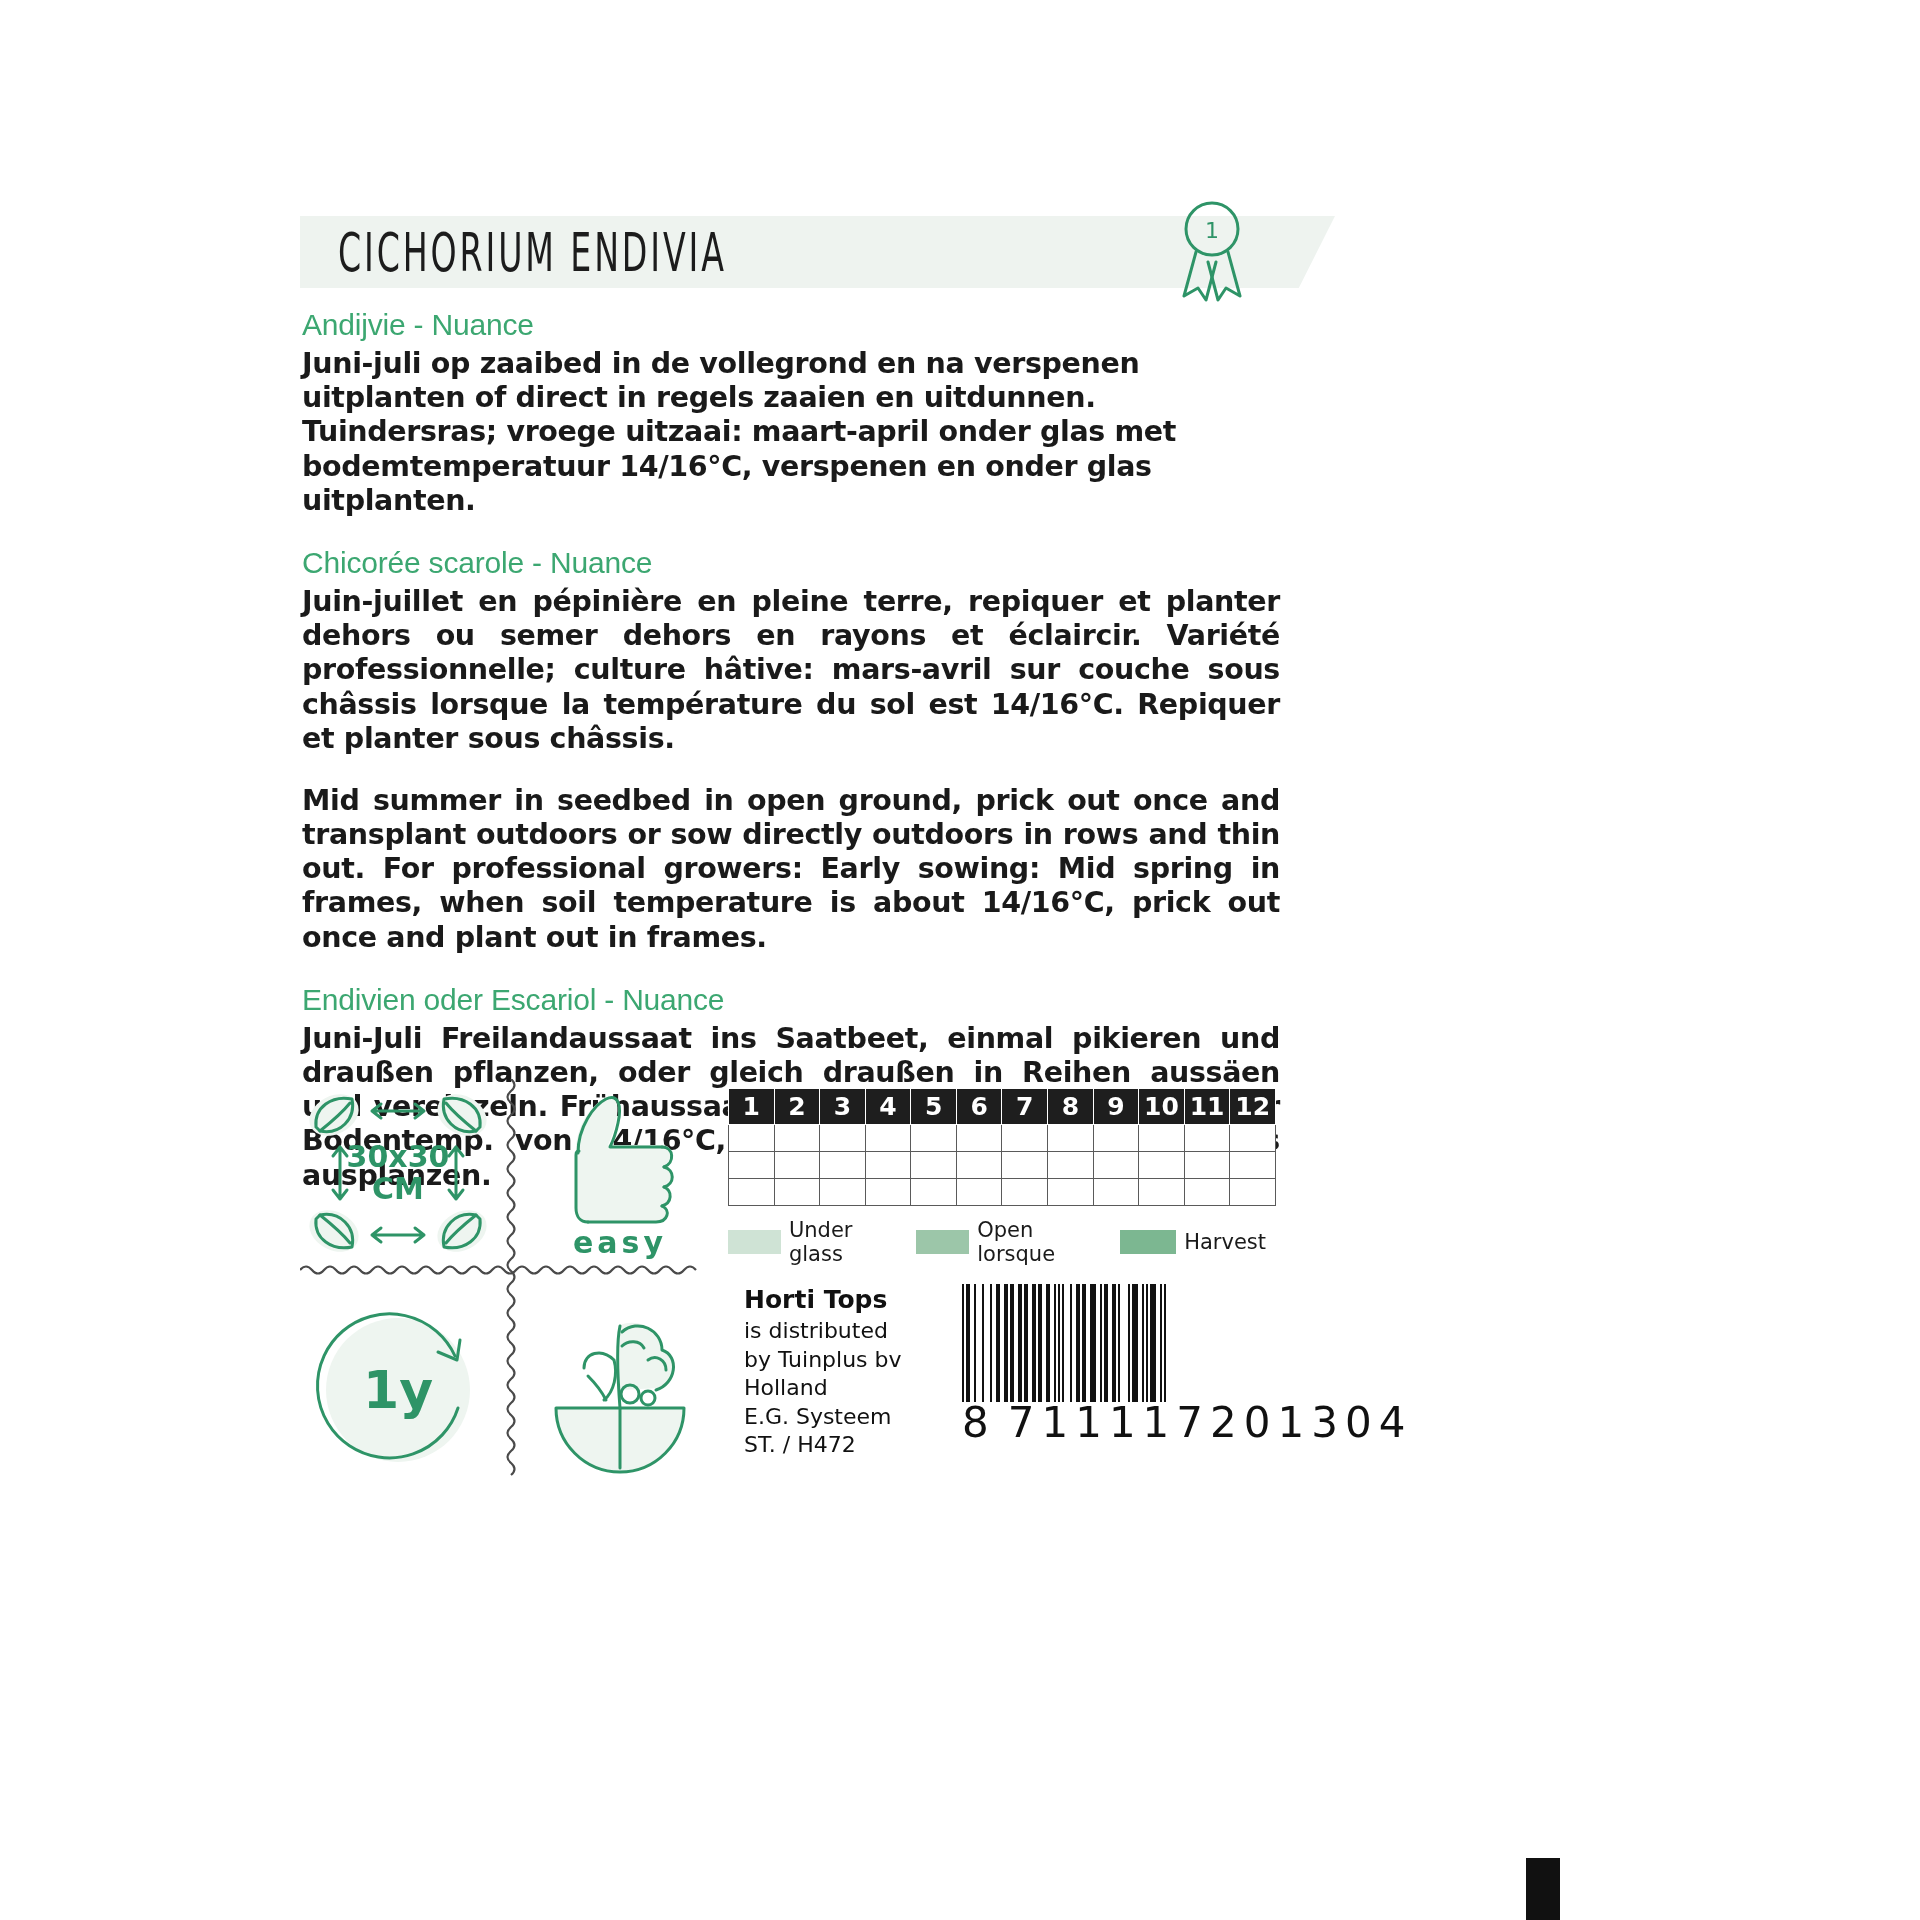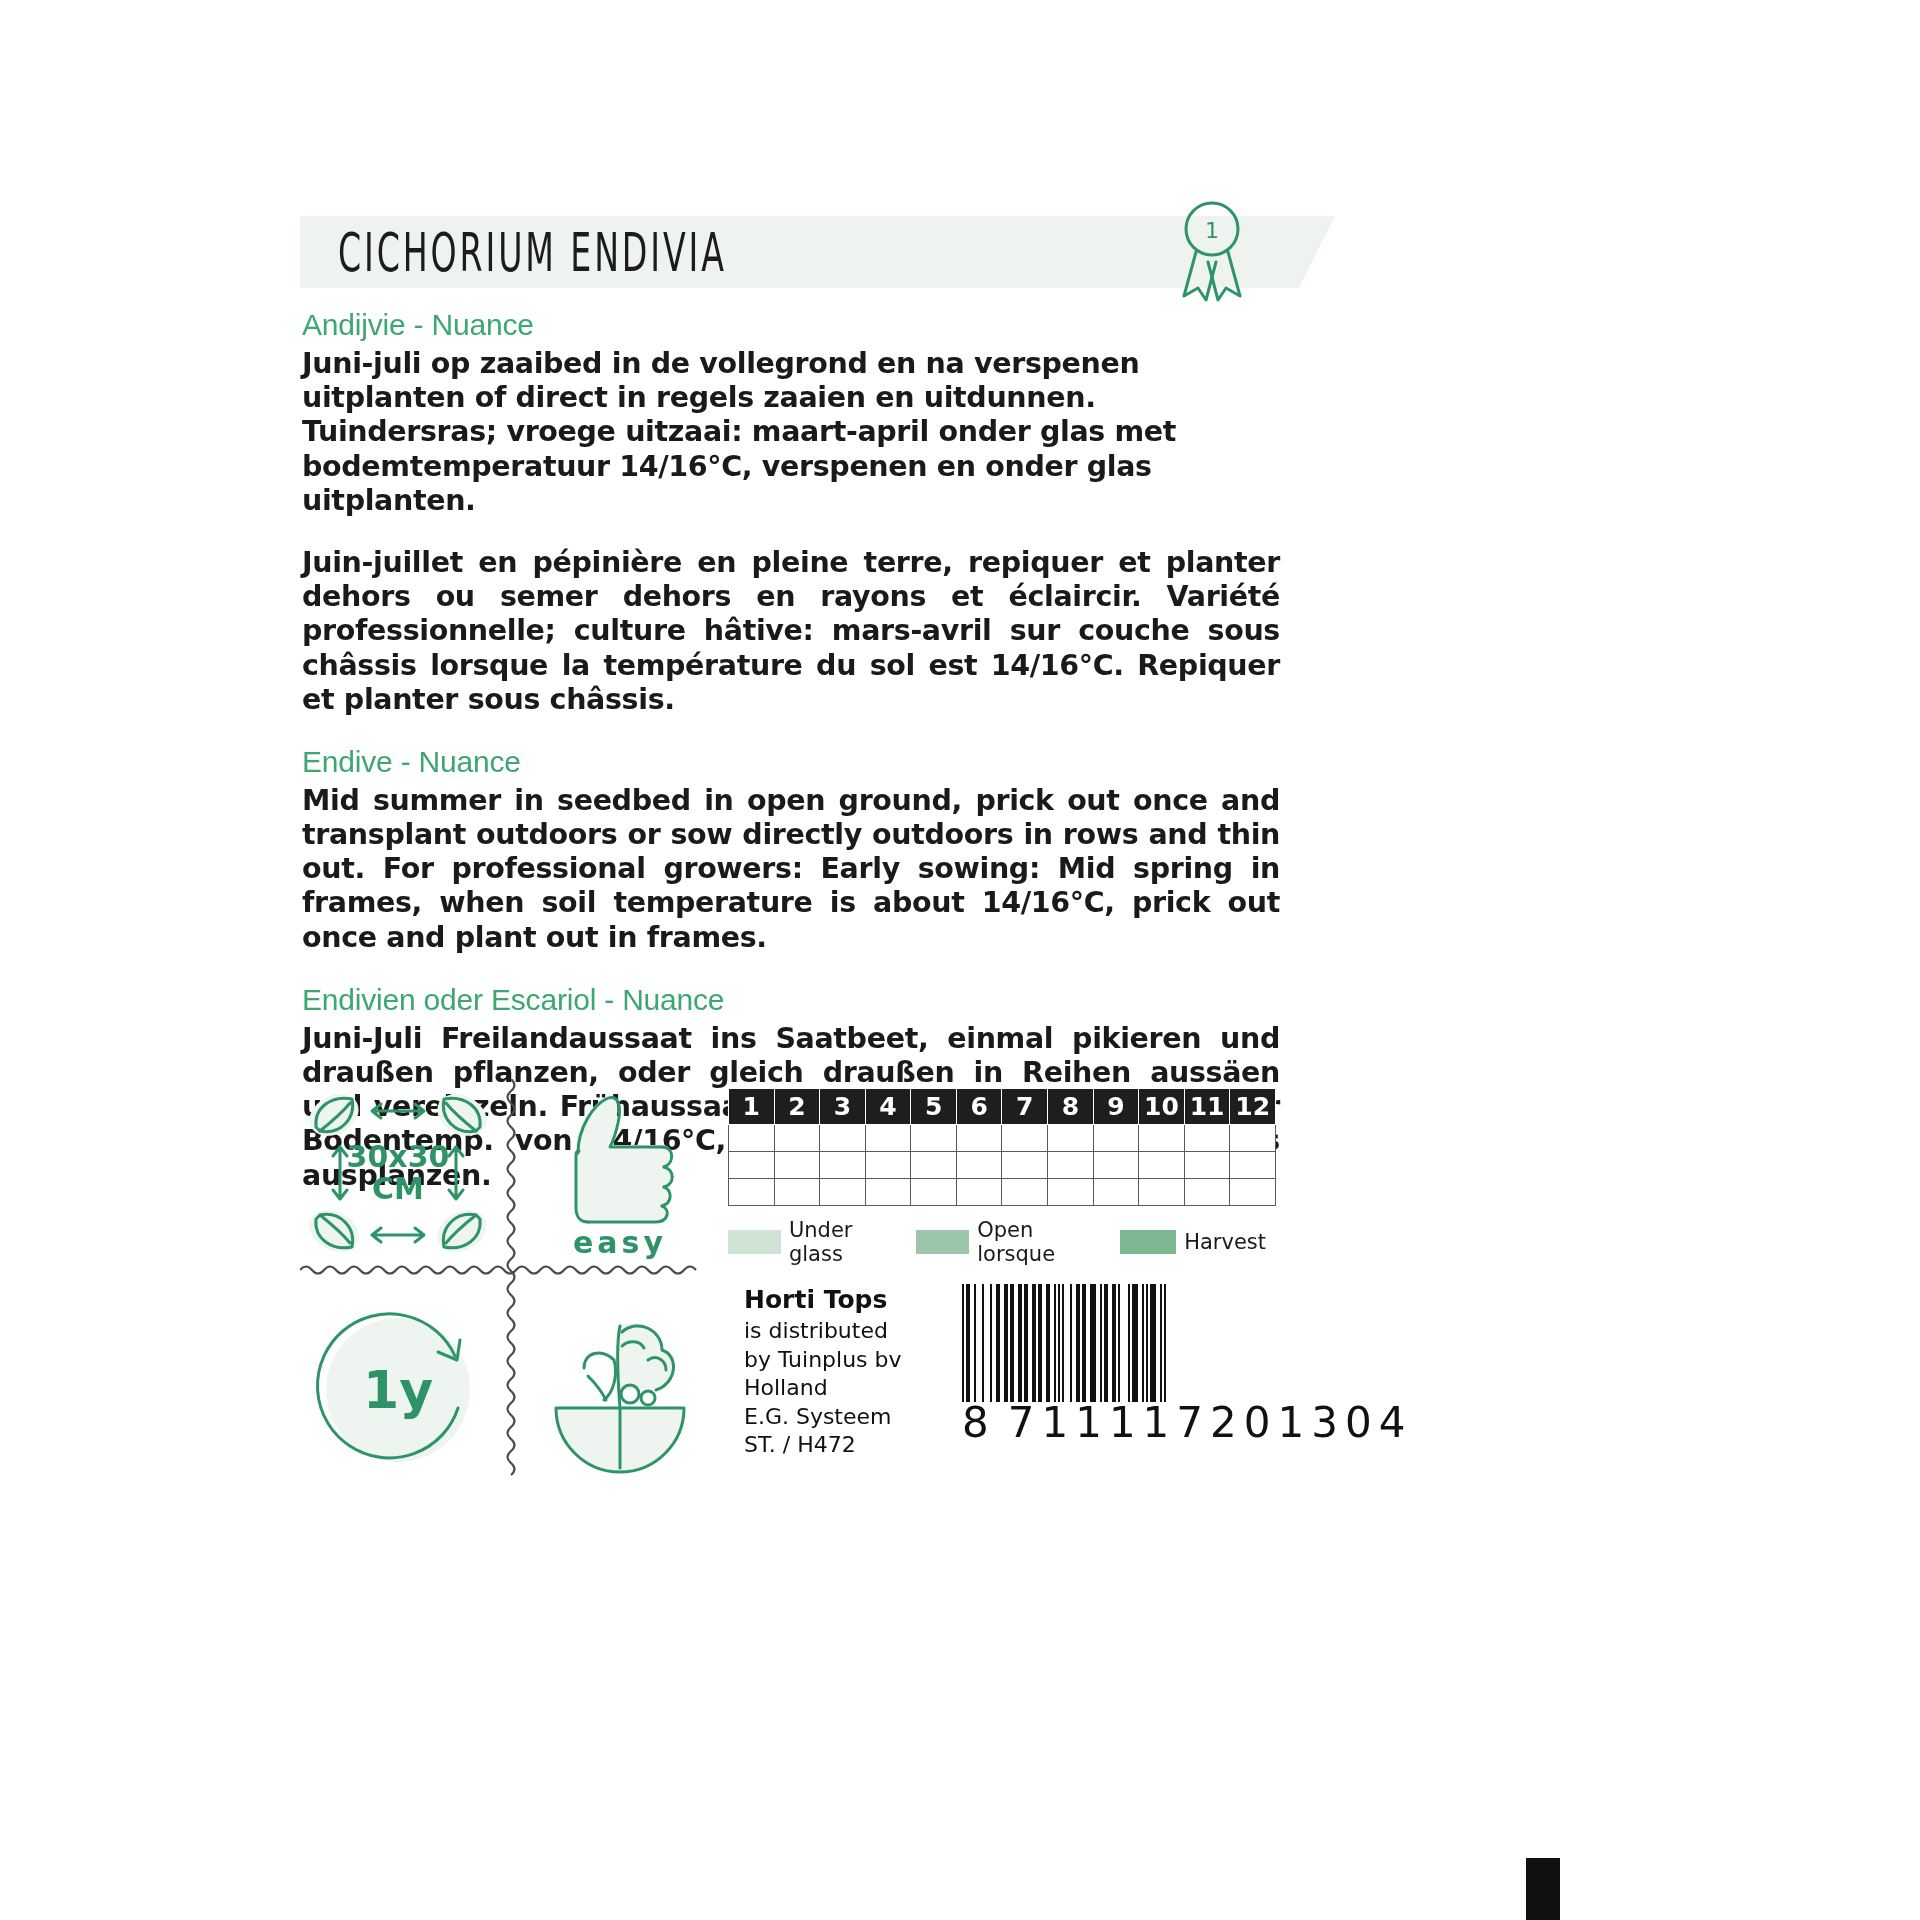--- a/index.html
+++ b/index.html
@@ -161,24 +161,24 @@
       <path class="gs" d="M66 56 L78 100 L64 92 L56 104 L46 66"></path>
     </svg>
   </div>
 
   <div class="blocks">
     <div class="blk">
       <div class="blk-title">Andijvie - Nuance</div>
       <div class="blk-body nojust">Juni-juli op zaaibed in de vollegrond en na verspenen uitplanten of direct in regels zaaien en uitdunnen. Tuindersras; vroege uitzaai: maart-april onder glas met bodemtemperatuur 14/16°C, verspenen en onder glas uitplanten.</div>
     </div>
     <div class="blk">
+      <div class="blk-title">Chicorée scarole - Nuance</div>
       <div class="blk-body">Juin-juillet en pépinière en pleine terre, repiquer et planter dehors ou semer dehors en rayons et éclaircir. Variété professionnelle; culture hâtive: mars-avril sur couche sous châssis lorsque la température du sol est 14/16°C. Repiquer et planter sous châssis.</div>
     </div>
     <div class="blk">
-      <div class="blk-title">Endive - Nuance</div>
       <div class="blk-body">Mid summer in seedbed in open ground, prick out once and transplant outdoors or sow directly outdoors in rows and thin out. For professional growers: Early sowing: Mid spring in frames, when soil temperature is about 14/16°C, prick out once and plant out in frames.</div>
     </div>
     <div class="blk">
       <div class="blk-title">Endivien oder Escariol - Nuance</div>
       <div class="blk-body">Juni-Juli Freilandaussaat ins Saatbeet, einmal pikieren und draußen pflanzen, oder  gleich draußen in Reihen aussäen und vereinzeln. Frühaussaat: März-April unter Glas, bei einer Bodentemp. von 14/16°C, einmal pikieren und unter Glas ausplanzen.</div>
     </div>
   </div>
 
   <div class="icons-area">
 

